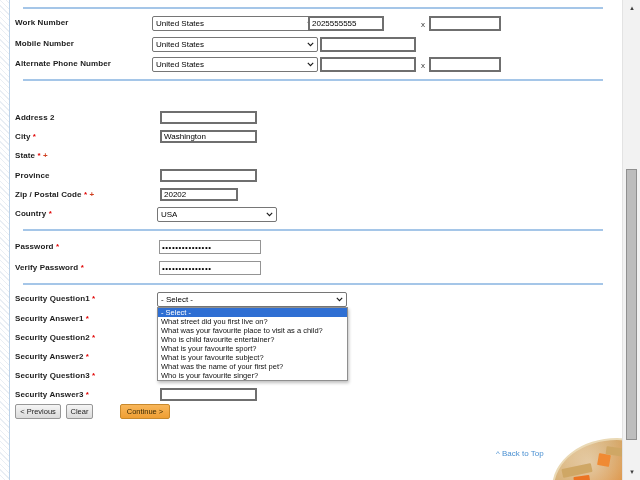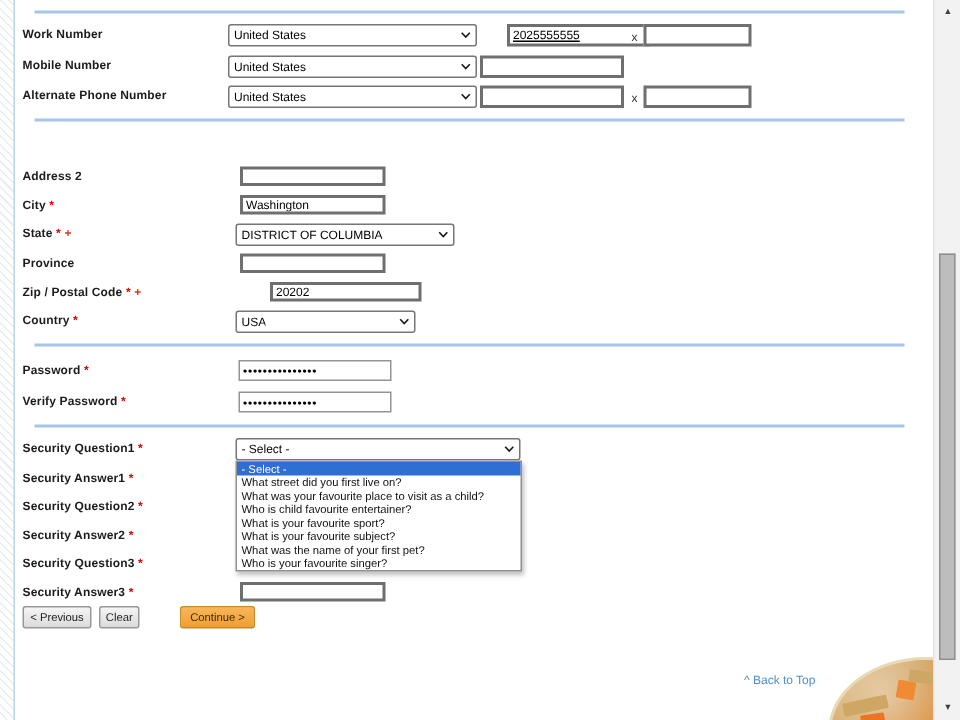--- a/index.html
+++ b/index.html
@@ -78,21 +78,21 @@
     <div class="divider" style="top:7px"></div>
 
     <div class="row" style="top:16px">
       <span class="lbl"><span>Work Number</span></span>
       <div class="sel" style="left:142px;width:166px;">
         <span class="txt">United States</span>
         <svg class="chev" width="7" height="5" viewBox="0 0 7 5">
             <path d="M0.8 0.8 L3.5 3.7 L6.2 0.8" fill="none" stroke="#1a1a1a" stroke-width="1.1"></path>
           </svg>
       </div>
-      <input class="inp" style="left: 328px; width: 96px; text-decoration: underline;" value="2025555555">
+      <input class="inp" style="left: 298px; width: 76px;" value="2025555555">
       <span class="xsep" style="left:411px">x</span>
       <input class="inp" style="left: 419px; width: 72px;" value="">
     </div>
 
     <div class="row" style="top:37px">
       <span class="lbl"><span>Mobile Number</span></span>
       <div class="sel" style="left:142px;width:166px;">
         <span class="txt">United States</span>
         <svg class="chev" width="7" height="5" viewBox="0 0 7 5">
             <path d="M0.8 0.8 L3.5 3.7 L6.2 0.8" fill="none" stroke="#1a1a1a" stroke-width="1.1"></path>
@@ -122,36 +122,30 @@
       <input class="inp h13" style="left: 150px; width: 97px;" value="">
     </div>
 
     <div class="row" style="top:130px">
       <span class="lbl"><span>City</span> <span class="req">*</span></span>
       <input class="inp h13" style="left: 150px; width: 97px;" value="Washington">
     </div>
 
     <div class="row" style="top:149px">
       <span class="lbl"><span>State</span> <span class="req">*</span> <span class="plus">+</span></span>
-      <div class="sel" style="left:147px;width:146px;">
-        <span class="txt">DISTRICT OF COLUMBIA</span>
-        <svg class="chev" width="7" height="5" viewBox="0 0 7 5">
-            <path d="M0.8 0.8 L3.5 3.7 L6.2 0.8" fill="none" stroke="#1a1a1a" stroke-width="1.1"></path>
-          </svg>
-      </div>
     </div>
 
     <div class="row" style="top:169px">
       <span class="lbl"><span>Province</span></span>
       <input class="inp h13" style="left: 150px; width: 97px;" value="">
     </div>
 
     <div class="row" style="top:188px">
       <span class="lbl"><span>Zip / Postal Code</span> <span class="req">*</span> <span class="plus">+</span></span>
-      <input class="inp h13" style="left: 150px; width: 101px; margin-left: 20px;" value="20202">
+      <input class="inp h13" style="left: 150px; width: 78px;" value="20202">
     </div>
 
     <div class="row" style="top:207px">
       <span class="lbl"><span>Country</span> <span class="req">*</span></span>
       <div class="sel" style="left:147px;width:120px;">
         <span class="txt">USA</span>
         <svg class="chev" width="7" height="5" viewBox="0 0 7 5">
             <path d="M0.8 0.8 L3.5 3.7 L6.2 0.8" fill="none" stroke="#1a1a1a" stroke-width="1.1"></path>
           </svg>
       </div>

